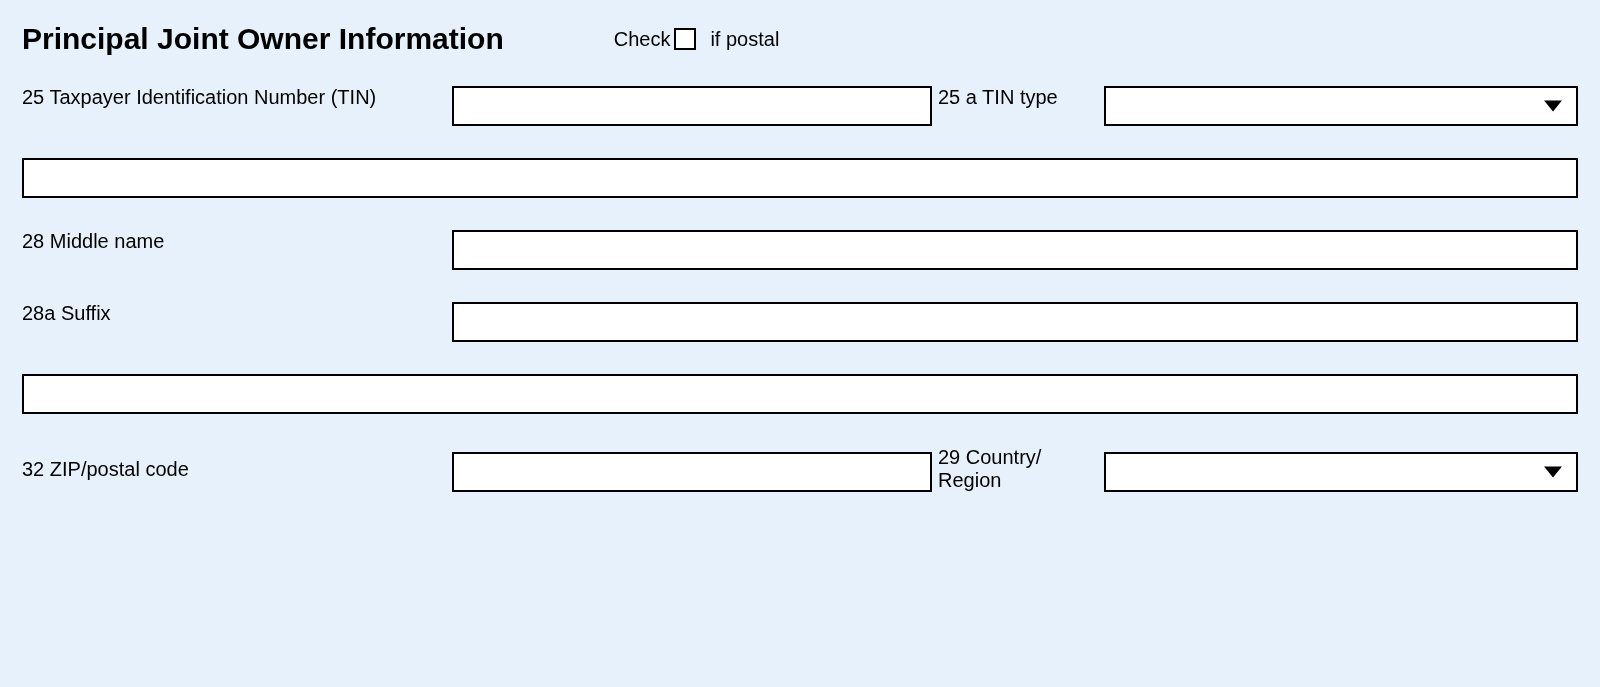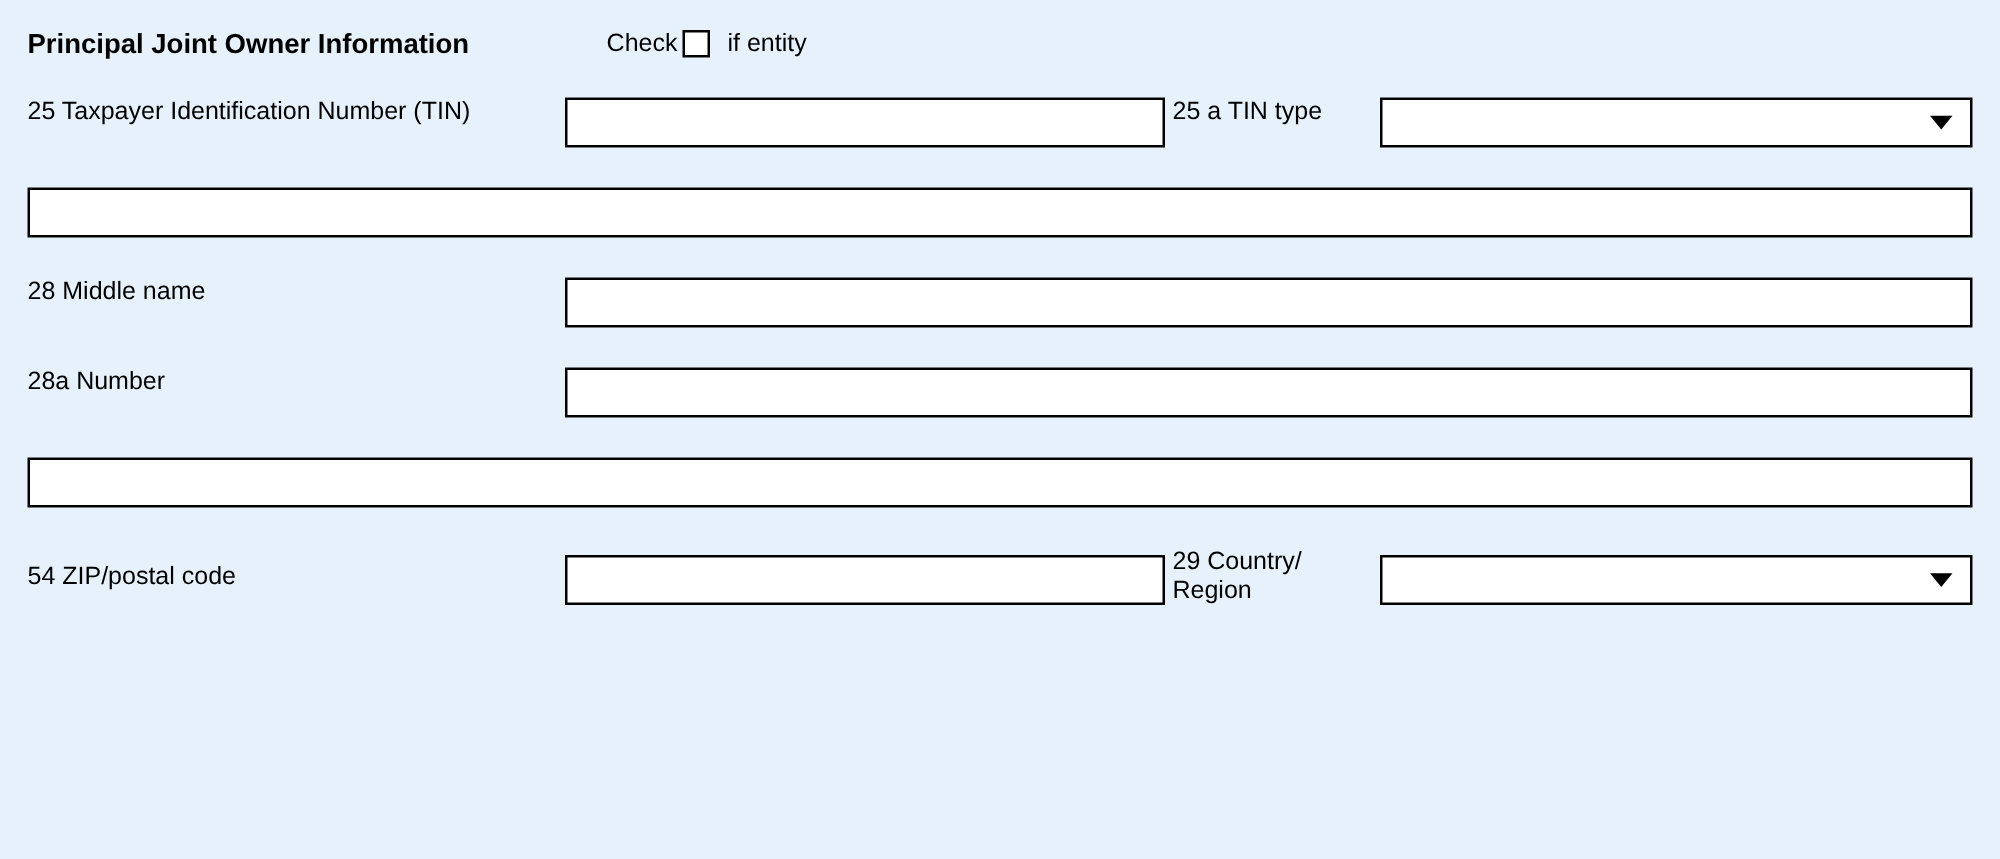--- a/index.html
+++ b/index.html
@@ -16,21 +16,21 @@
   }
   .form {
     padding: 22px 22px 10px 22px;
   }
   .header-row {
     display: flex;
     align-items: center;
     margin-bottom: 30px;
   }
   .section-title {
-    font-size: 22px;
+    font-size: 30px;
     font-weight: bold;
     margin: 0;
     margin-right: 110px;
   }
   .check-label-left { margin-right: 4px; }
   .check-label-right { margin-left: 14px; }
   .checkbox {
     width: 22px;
     height: 22px;
     border: 2px solid #000;
@@ -91,21 +91,21 @@
 </style>
 </head>
 <body>
 
 <div class="form">
 
   <div class="header-row">
     <h1 class="section-title">Principal Joint Owner Information</h1>
     <span class="check-label-left">Check</span>
     <span class="checkbox"></span>
-    <span class="check-label-right">if entity</span>
+    <span class="check-label-right">if postal</span>
   </div>
 
   <div class="row">
     <div class="label-col">25 Taxpayer Identification Number (TIN)</div>
     <div class="text-input half"></div>
     <div class="gap-col">25 a TIN type</div>
     <div class="select-wrap">
       <div class="select-box">
         <div class="select-caret"></div>
       </div>
@@ -116,31 +116,31 @@
   <div class="row">
     <div class="text-input full"></div>
   </div>
 
   <div class="row">
     <div class="label-col">28  Middle name</div>
     <div class="text-input full"></div>
   </div>
 
   <div class="row">
-    <div class="label-col">28a Number</div>
+    <div class="label-col">28a Suffix</div>
     <div class="text-input full"></div>
   </div>
 
   <div class="row">
     <div class="text-input full"></div>
   </div>
 
 
   <div class="row last">
-    <div class="label-col" style="padding-top:12px">54 ZIP/postal code</div>
+    <div class="label-col" style="padding-top:12px">32 ZIP/postal code</div>
     <div class="text-input half"></div>
     <div class="gap-col">
       <span>29 Country/</span>
       <span>Region</span>
     </div>
     <div class="select-wrap">
       <div class="select-box">
         <div class="select-caret"></div>
       </div>
     </div>

